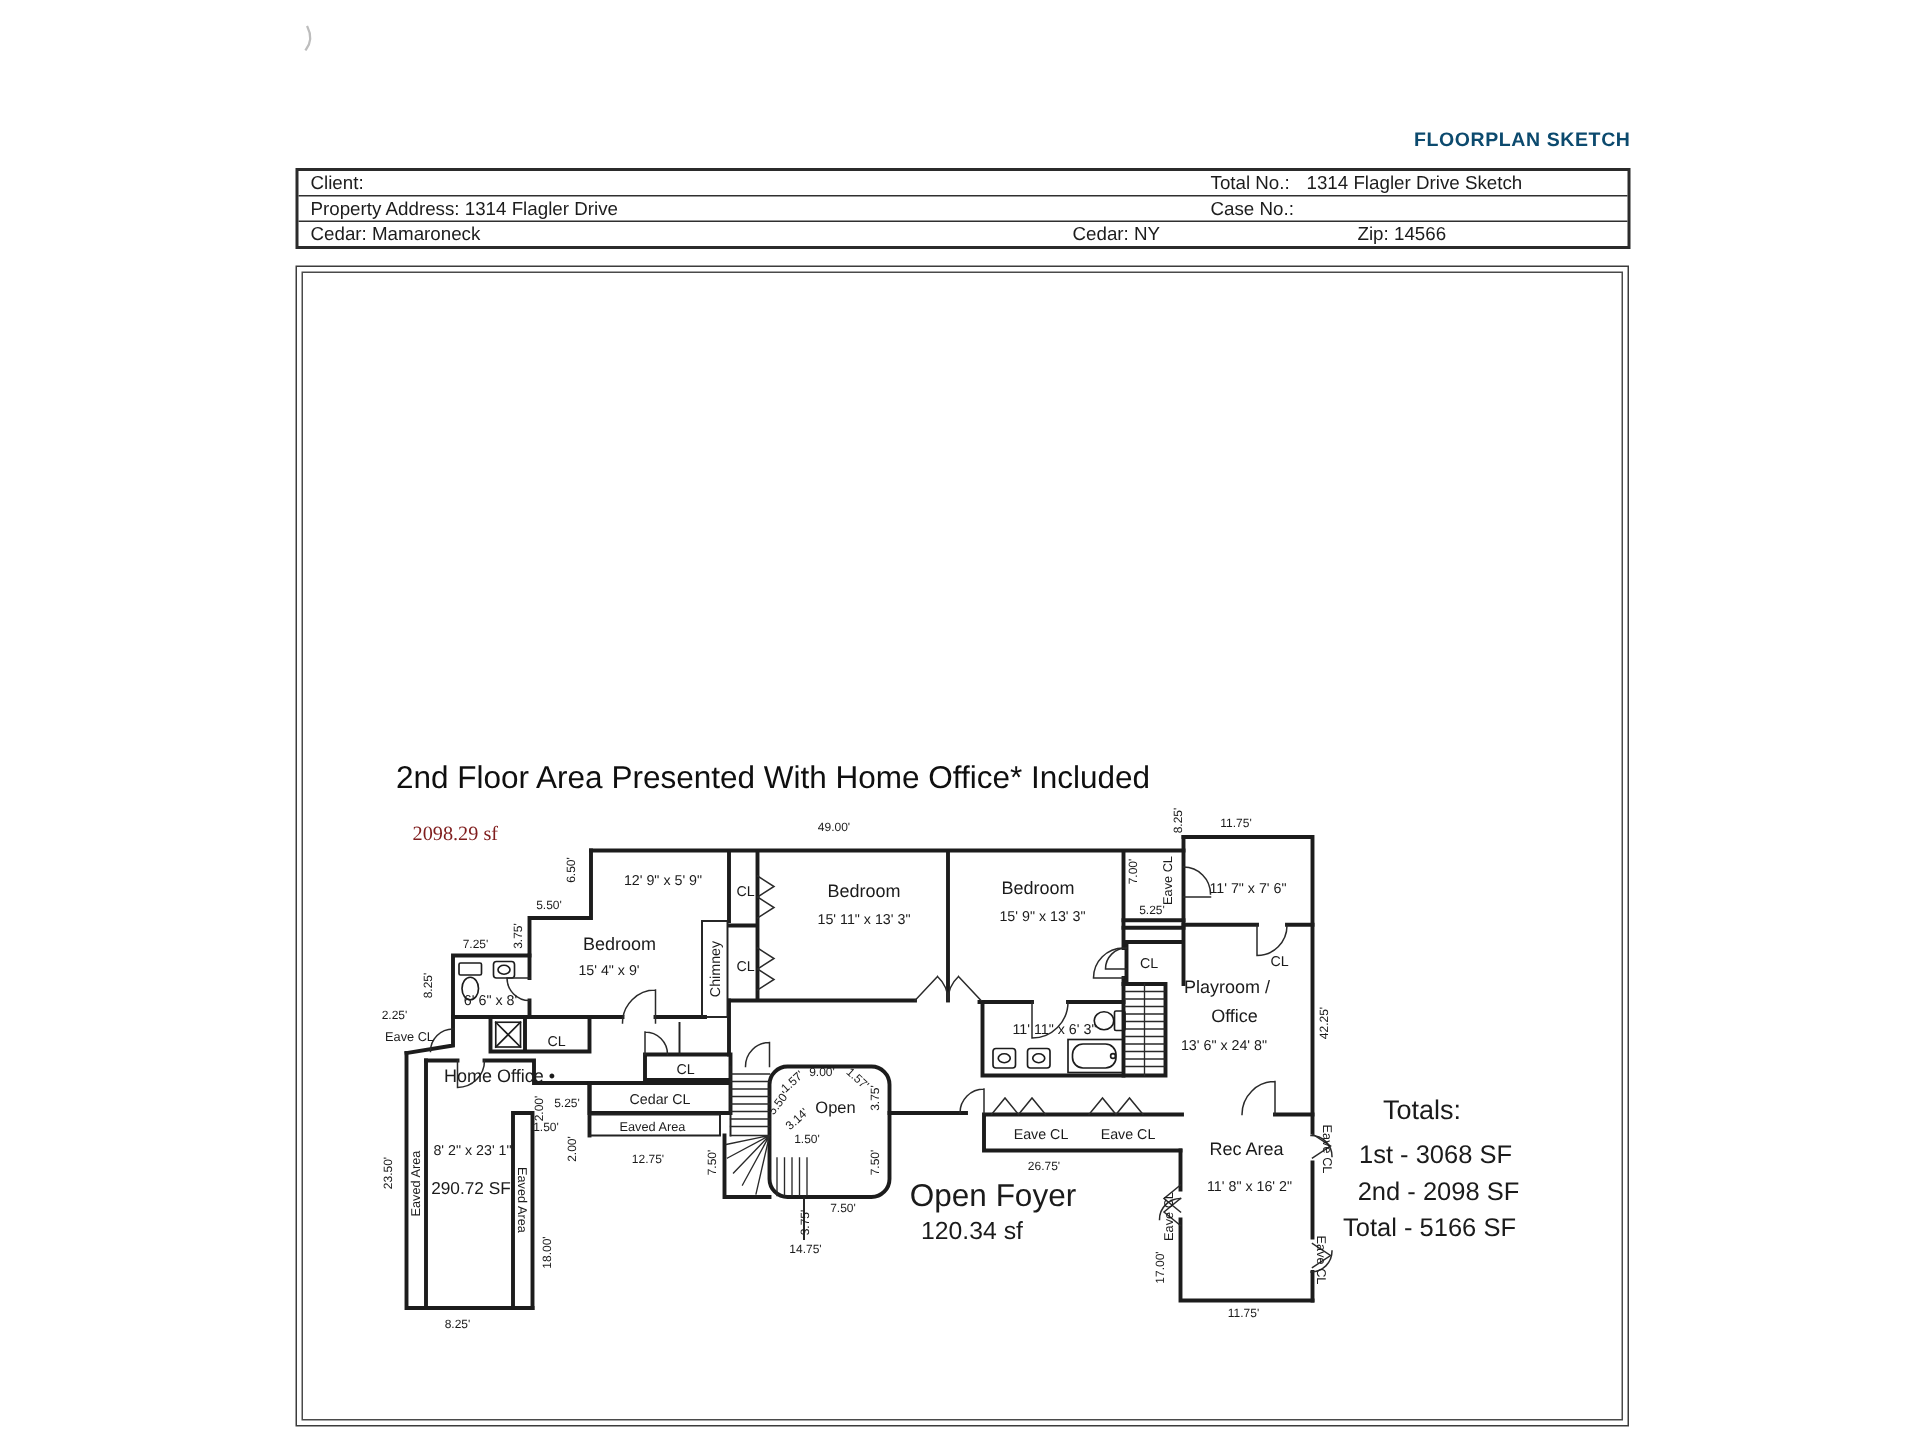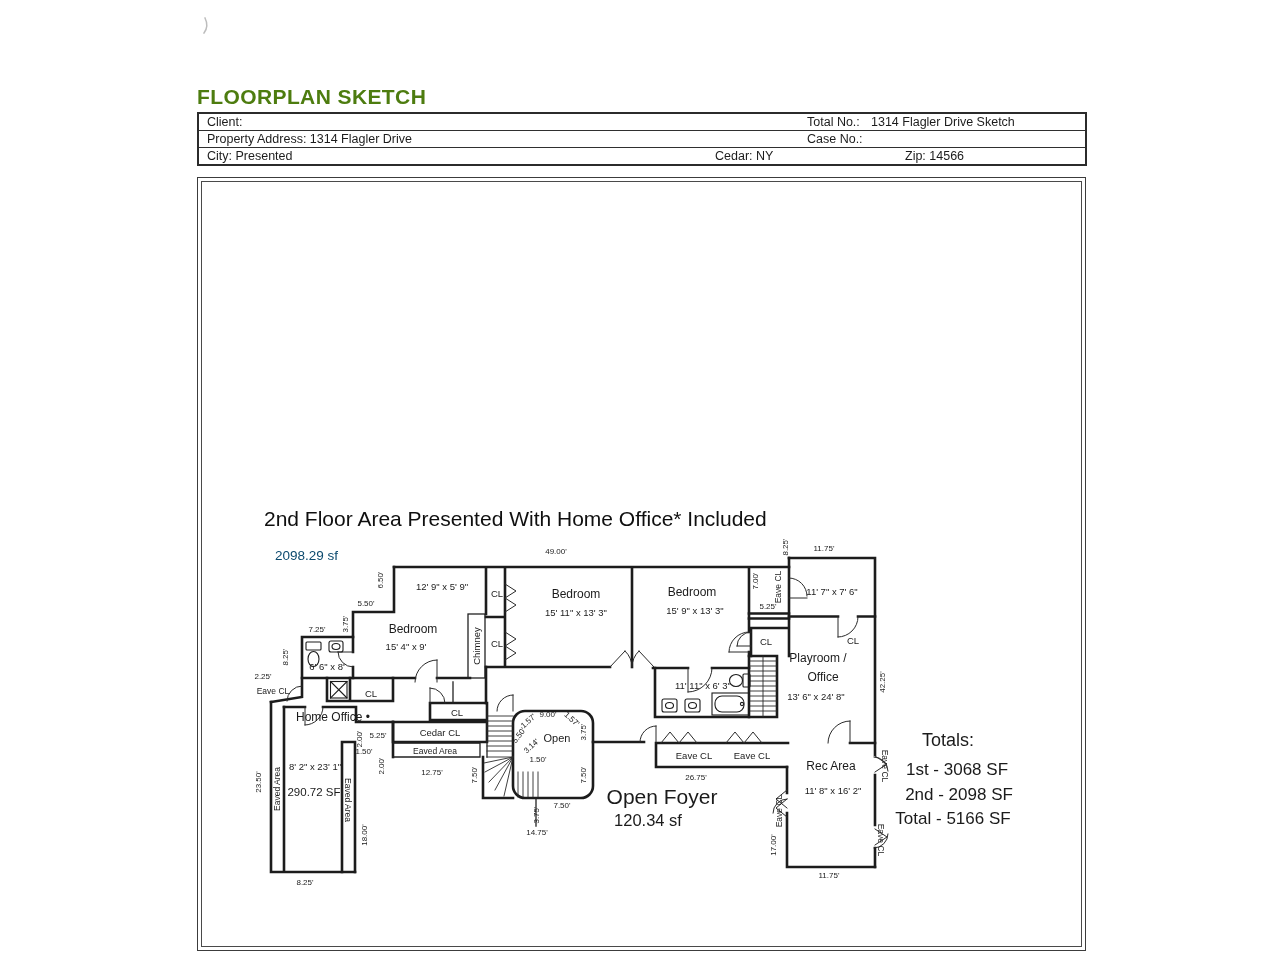--- a/index.html
+++ b/index.html
@@ -1,27 +1,27 @@
 <!DOCTYPE html>
 <html><head>
 <meta charset="utf-8">
 <style>
   html,body{margin:0;padding:0;background:#ffffff;}
   .page{position:relative;width:1280px;height:960px;background:#ffffff;overflow:hidden;
         font-family:"Liberation Sans",sans-serif;color:#161616;}
-  .doc-title{position:absolute;left:197px;top:85px;width:890px;text-align:left;
-             font-size:21px;font-weight:bold;letter-spacing:.4px;color:#4d7c0f;}
+  .doc-title{position:absolute;left:197px;top:85px;width:890px;text-align:right;
+             font-size:13px;font-weight:bold;letter-spacing:.4px;color:#0c4a6e;}
   .info-table{position:absolute;left:197px;top:112px;width:886px;height:50px;
               border:2px solid #2b2b2b;font-size:12.5px;color:#1c1c1c;text-align:center;}
   .info-table .sep{position:absolute;left:0;right:0;height:0;border-top:1.6px solid #2f2f2f;}
   .cell{position:absolute;white-space:nowrap;line-height:17px;}
   .outer-box{position:absolute;left:197px;top:177px;width:887px;height:772px;
              border:1.6px solid #3c3c3c;outline:1px solid #4a4a4a;outline-offset:-5px;}
   .plan-heading{position:absolute;left:264px;top:507px;font-size:21px;color:#0f0f0f;}
-  .plan-area{position:absolute;left:275px;top:548px;font-size:13.5px;color:#0c4a6e;}
+  .plan-area{position:absolute;left:275px;top:548px;font-size:13.5px;color:#7f1d1d;font-family:Liberation Serif, serif;}
   svg text{font-family:"Liberation Sans",sans-serif;fill:#1b1b1b;}
   .dim{font-size:8px;}
   .cl{font-size:9.5px;}
   .clsm{font-size:8.5px;}
   .room{font-size:12px;}
   .rdim{font-size:9.5px;}
   .big1{font-size:21px;}
   .big2{font-size:16.5px;}
   .tot1{font-size:18px;}
   .tot2{font-size:17px;}
@@ -34,21 +34,21 @@
   <div class="doc-title">FLOORPLAN SKETCH</div>
 
   <div class="info-table">
     <div class="sep" style="top:15.5px"></div>
     <div class="sep" style="top:32.5px"></div>
     <div class="cell" style="left:8px;top:0">Client:</div>
     <div class="cell" style="left:608px;top:0">Total No.:</div>
     <div class="cell" style="left:672px;top:0">1314 Flagler Drive Sketch</div>
     <div class="cell" style="left:8px;top:17px">Property Address: 1314 Flagler Drive</div>
     <div class="cell" style="left:608px;top:17px">Case No.:</div>
-    <div class="cell" style="left:8px;top:34px">City: Presented</div>
+    <div class="cell" style="left:8px;top:34px">Cedar: Mamaroneck</div>
     <div class="cell" style="left:516px;top:34px">Cedar: NY</div>
     <div class="cell" style="left:706px;top:34px">Zip: 14566</div>
   </div>
 
   <div class="outer-box"></div>
 
   <div class="plan-heading">2nd Floor Area Presented With Home Office* Included</div>
   <div class="plan-area">2098.29 sf</div>
 
   <svg width="1280" height="960" viewBox="0 0 1280 960" style="position:absolute;left:0;top:0" fill="none" stroke-linecap="square">

